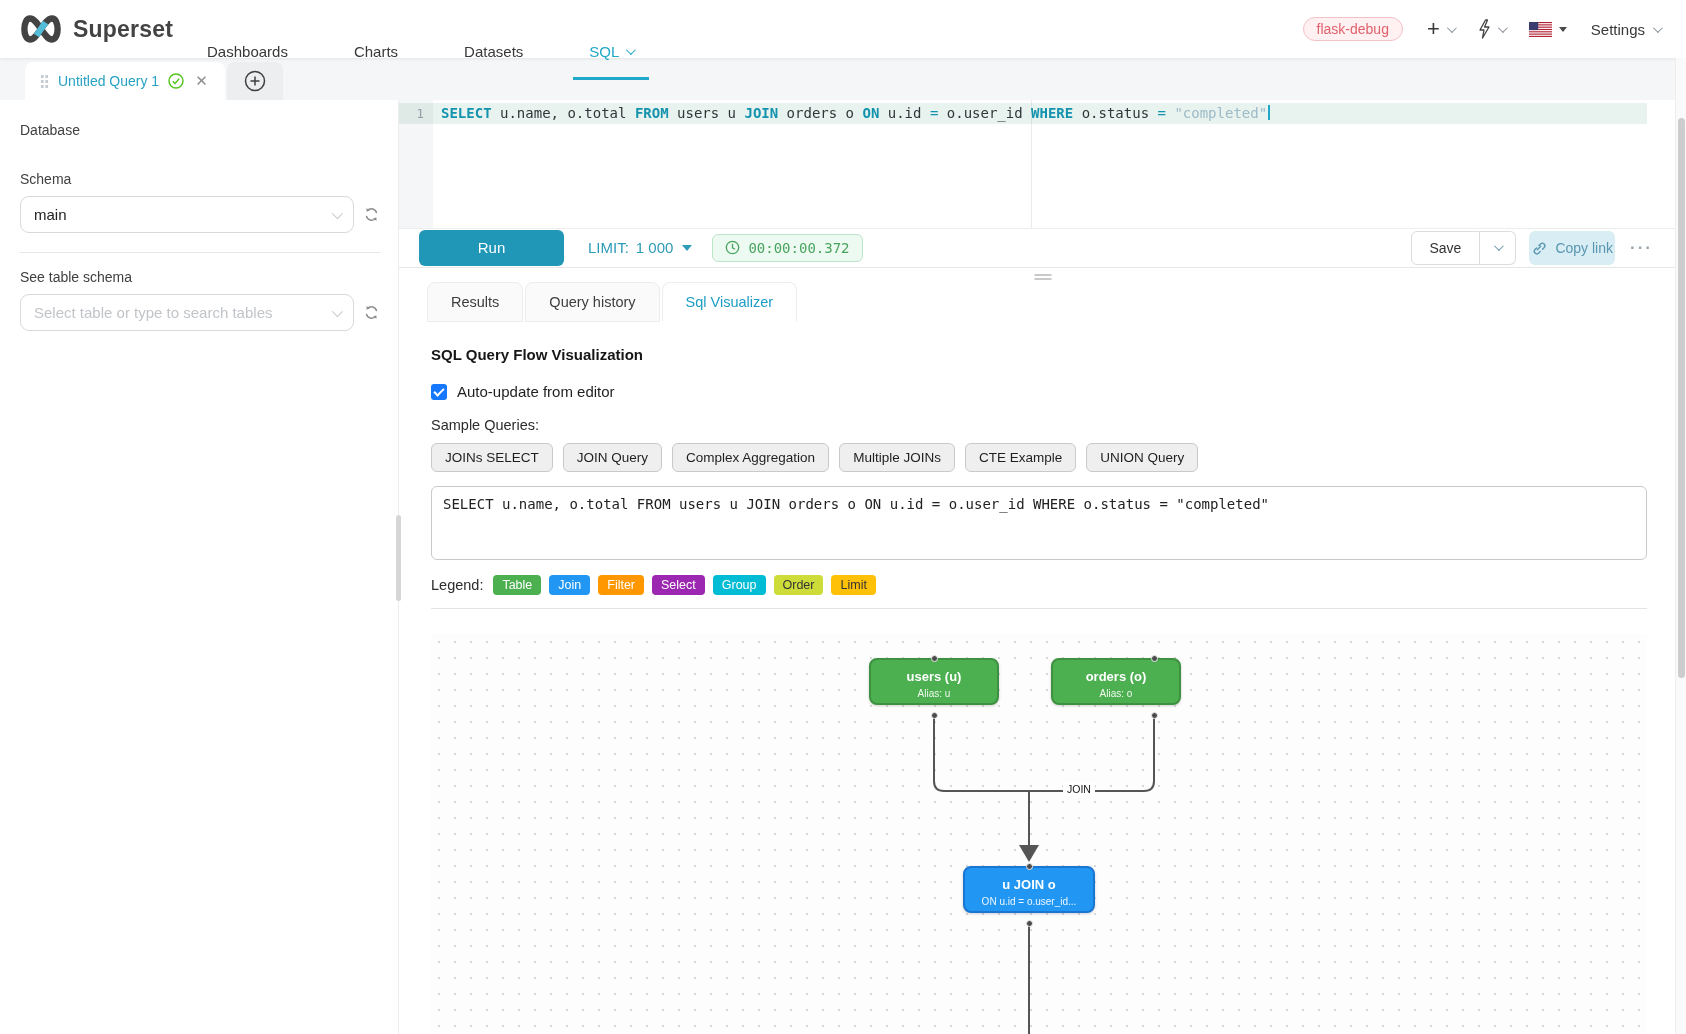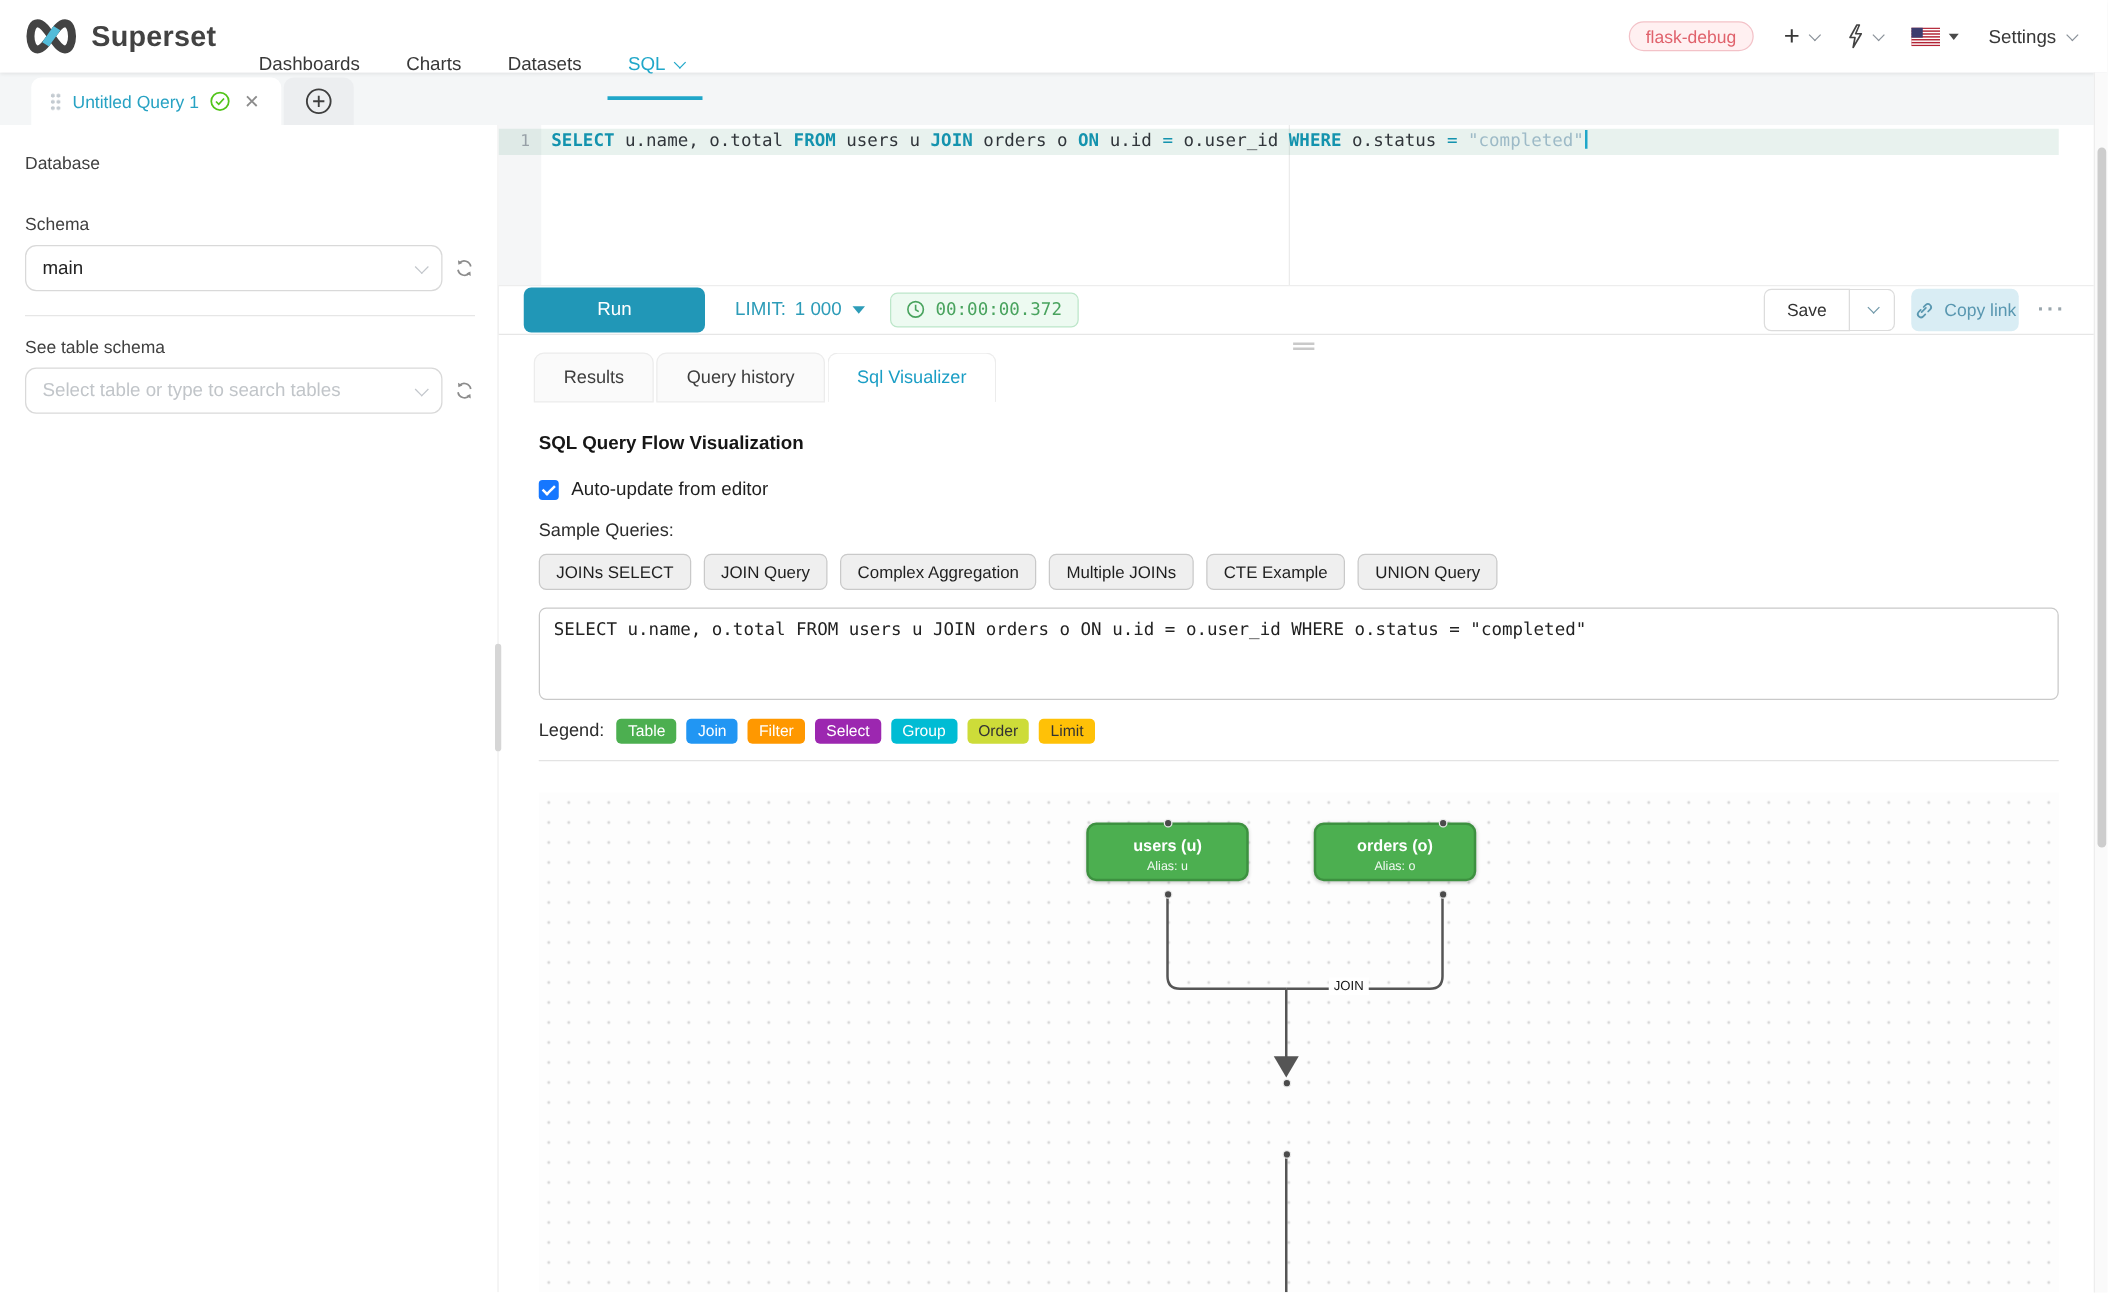--- a/index.html
+++ b/index.html
@@ -4,21 +4,21 @@
 <style>
   * { margin:0; padding:0; box-sizing:border-box; }
   html,body { width:1686px; height:1034px; overflow:hidden; background:#fff;
     font-family:"Liberation Sans", sans-serif; }
 
   
   .navbar { height:58px; display:flex; align-items:center; padding:0 26px 0 18px;
     background:#fff; box-shadow:0 1px 3px rgba(0,0,0,.08); position:relative; z-index:20; }
   .brand { display:flex; align-items:center; gap:9px; margin-right:34px; cursor:pointer; }
   .brand-name { font-size:23px; font-weight:bold; color:#434343; letter-spacing:.2px; }
-  .nav-items { display:flex; align-items:center; gap:37px; height:58px;margin-top:44px; }
+  .nav-items { display:flex; align-items:center; gap:66px; height:58px;margin-top:44px; }
   .nav-item { font-size:15px; color:#383838; height:58px; display:flex; align-items:center;
     gap:7px; position:relative; cursor:pointer; }
   .nav-item.active { color:#20a7c9; }
   .nav-item.active::after { content:""; position:absolute; left:-16px; right:-16px; bottom:0;
     height:3px; background:#20a7c9; }
   .nav-right { margin-left:auto; display:flex; align-items:center; gap:24px; }
   .env-badge { color:#e0626c; background:#fff0f1; border:1px solid #f3c2c8; border-radius:13px;
     padding:3px 13px; font-size:14px; }
   .icon-group { display:flex; align-items:center; gap:7px; cursor:pointer; }
   .plus-glyph { font-size:22px; color:#383838; line-height:1; font-weight:400; }
@@ -377,20 +377,24 @@
           </svg>
 
           <div class="fnode fnode-green" style="left:438px; top:24px;">
             <div class="fnode-title">users (u)</div>
             <div class="fnode-sub">Alias: u</div>
           </div>
           <div class="fnode fnode-green" style="left:620px; top:24px;">
             <div class="fnode-title">orders (o)</div>
             <div class="fnode-sub">Alias: o</div>
           </div>
+          <div class="fnode fnode-blue" style="left:532px; top:232px;">
+            <div class="fnode-title">u JOIN o</div>
+            <div class="fnode-sub">ON u.id = o.user_id...</div>
+          </div>
 
           <i class="handle" style="left:499.5px; top:20.5px;"></i>
           <i class="handle" style="left:499.5px; top:77.5px;"></i>
           <i class="handle" style="left:719.5px; top:20.5px;"></i>
           <i class="handle" style="left:719.5px; top:77.5px;"></i>
           <i class="handle" style="left:594.5px; top:228.5px;"></i>
           <i class="handle" style="left:594.5px; top:285.5px;"></i>
 
           <div class="edge-label" style="left:632px; top:148px;">JOIN</div>
         </div>

